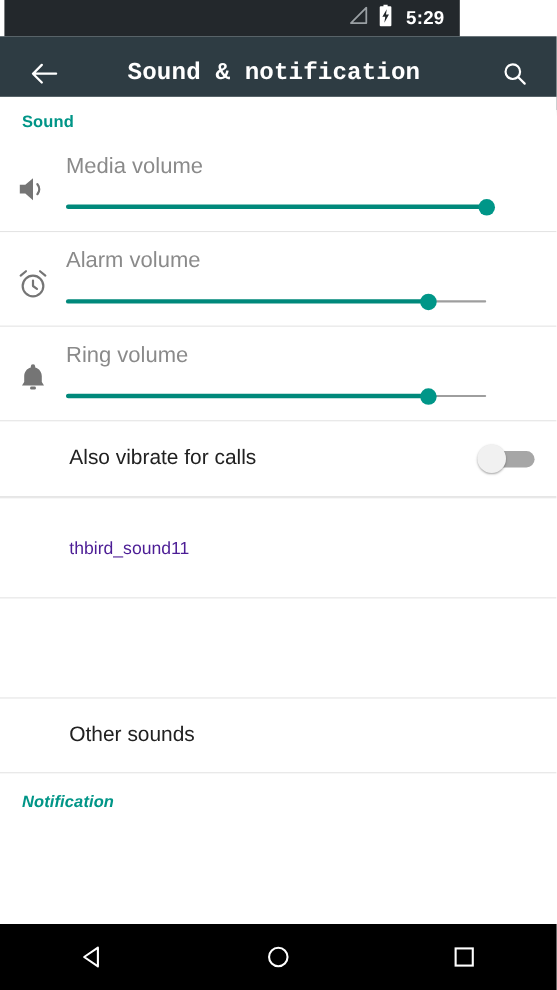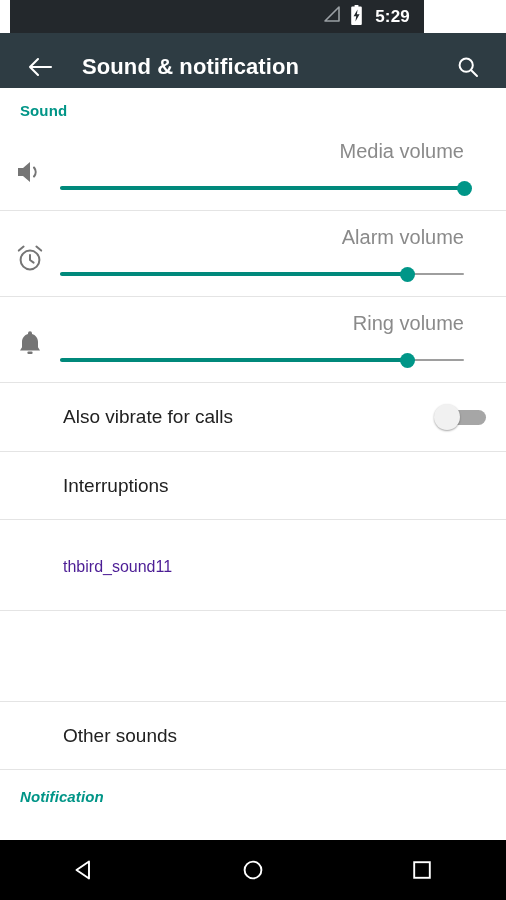--- a/index.html
+++ b/index.html
@@ -6,21 +6,21 @@
   body{
     width:506px;height:900px;overflow:hidden;
     background:#ffffff;
     font-family:"Liberation Sans","DejaVu Sans",sans-serif;
     -webkit-font-smoothing:antialiased;
   }
   .phone{position:relative;width:506px;height:900px;background:#fff;}
 
   
   .statusbar{
-    position:absolute;left:10px;top:0;width:414px;height:33px;
+    position:absolute;left:4px;top:0;width:414px;height:33px;
     background:#23282c;
     display:flex;align-items:center;justify-content:flex-end;
     padding-right:14px;box-sizing:border-box;
   }
   .sb-icons{display:flex;align-items:center;gap:9px;}
   .sb-clock{
     color:#ffffff;font-size:17px;font-weight:bold;letter-spacing:.2px;
     line-height:1;margin-left:3px;
   }
   .sb-ic{display:block;}
@@ -28,21 +28,21 @@
   
   .actionbar{
     position:absolute;left:0;top:33px;width:506px;height:67px;
     background:#2e3c43;
     display:flex;align-items:center;box-sizing:border-box;
     padding:0 18px 0 20px;
   }
   .ab-back{width:40px;height:40px;display:flex;align-items:center;justify-content:center;cursor:pointer;flex:0 0 auto;}
   .ab-title{
     color:#ffffff;font-size:22px;font-weight:bold;
-    margin-left:22px;white-space:nowrap;flex:1 1 auto;letter-spacing:.1px;
+    margin-left:56px;white-space:nowrap;flex:1 1 auto;letter-spacing:.1px;font-family:Liberation Mono, monospace;
   }
   .ab-search{width:40px;height:40px;display:flex;align-items:center;justify-content:center;cursor:pointer;flex:0 0 auto;}
 
   
   .ab-shadow{
     position:absolute;left:0;top:100px;width:506px;height:6px;
     background:linear-gradient(to bottom, rgba(0,0,0,0.20), rgba(0,0,0,0.0));
     pointer-events:none;
   }
 
@@ -62,21 +62,21 @@
   .slider-row{
     position:relative;height:85px;box-sizing:border-box;
     display:flex;align-items:flex-start;
   }
   .slider-row .icon-cell{
     width:60px;flex:0 0 60px;height:85px;
     display:flex;align-items:center;justify-content:center;
     padding-top:8px;box-sizing:border-box;
   }
   .slider-row .slider-body{
-    flex:1 1 auto;padding-right:42px;padding-top:14px;box-sizing:border-box;text-align:right;
+    flex:1 1 auto;padding-right:64px;padding-top:14px;box-sizing:border-box;
   }
   .slider-label{
     color:#8a8a8a;font-size:20px;line-height:24px;margin-bottom:18px;
   }
   .track-wrap{position:relative;height:14px;}
   .track-bg{
     position:absolute;left:0;top:6px;height:2px;width:100%;
     background:#9e9e9e;border-radius:1px;
   }
   .track-fill{
@@ -226,25 +226,20 @@
       <div class="row-texts">
         <div class="row-title">Also vibrate for calls</div>
       </div>
       <div class="switch">
         <div class="s-track"></div>
         <div class="s-thumb"></div>
       </div>
     </div>
     <div class="divider"></div>
 
-    <div class="row">
-      <div class="row-texts">
-        <div class="row-title">Interruptions</div>
-      </div>
-    </div>
     <div class="divider"></div>
 
     <div class="row two-line">
       <div class="row-texts">
         <div class="row-sub">thbird_sound11</div>
       </div>
     </div>
     <div class="divider"></div>
 
     <div class="row two-line">

